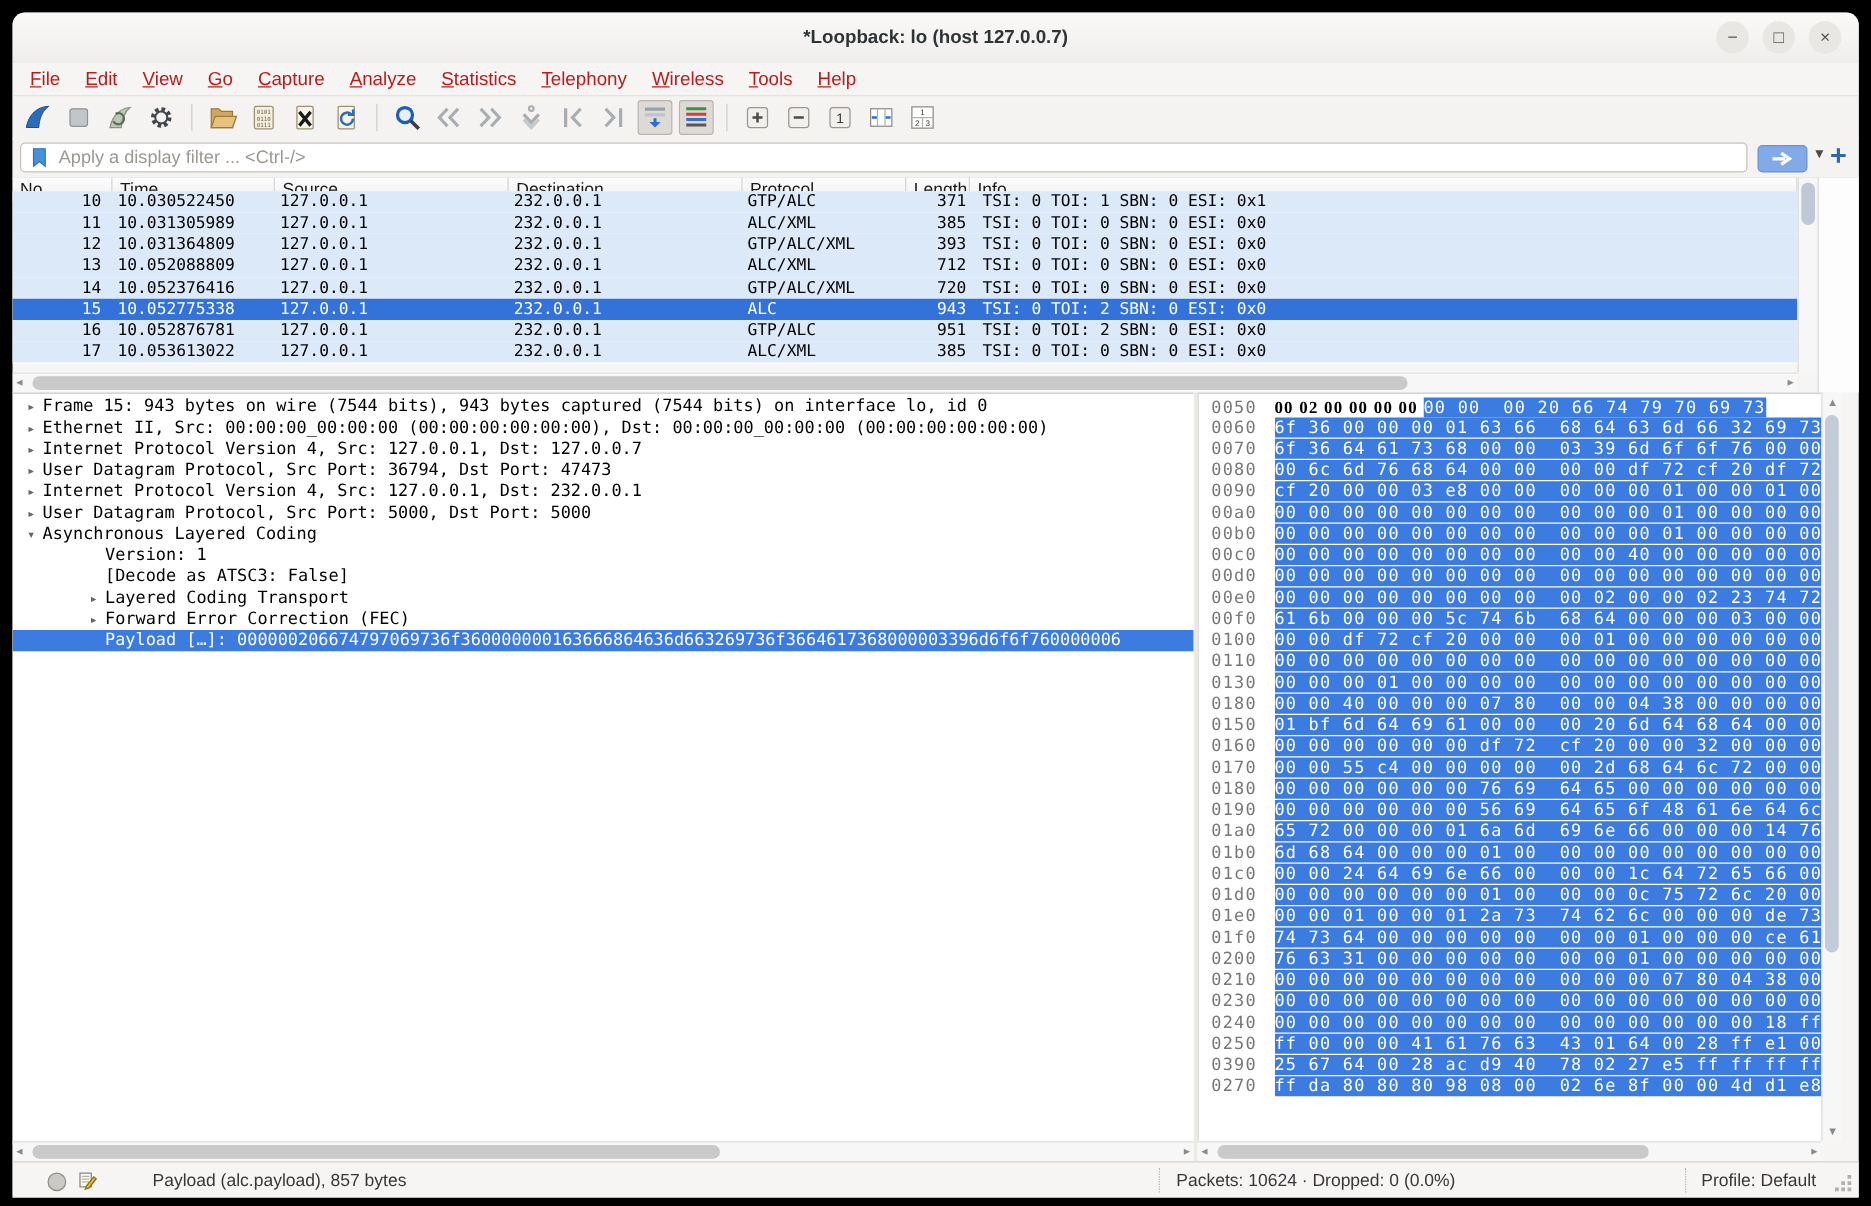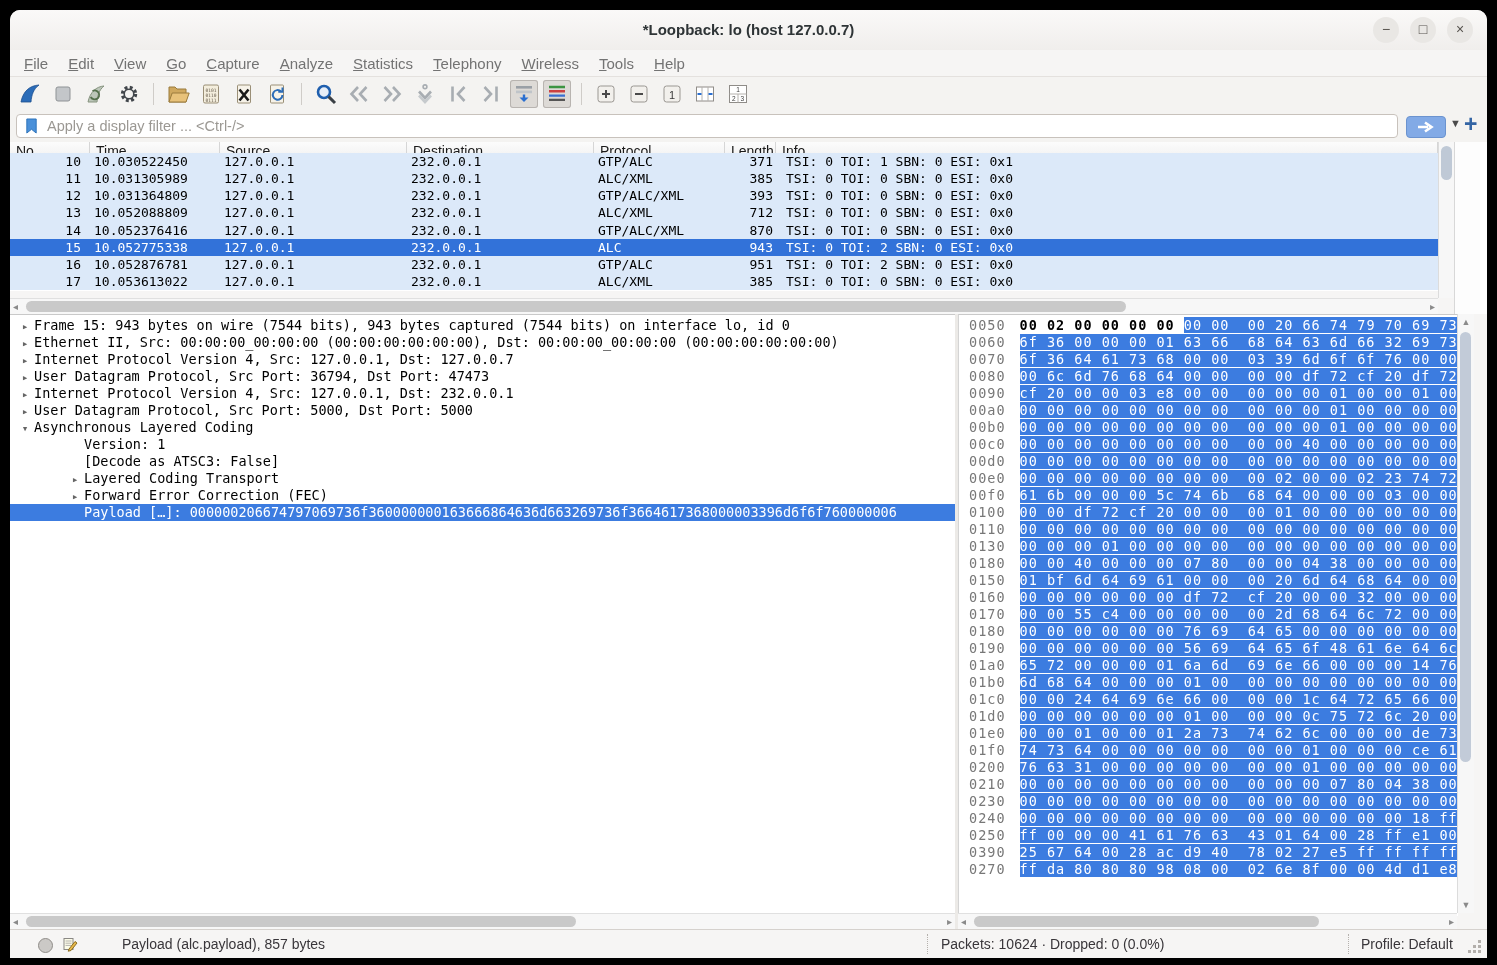--- a/index.html
+++ b/index.html
@@ -9,21 +9,21 @@
           border-radius:10px 10px 0 0;overflow:hidden;}
   
   .titlebar{position:absolute;left:0;top:0;width:100%;height:40px;
             background:linear-gradient(#faf9f8,#f0eeec);border-bottom:1px solid #d8d4d0;}
   .title{line-height:40px;text-align:center;font-weight:bold;font-size:15px;color:#2e3436;}
   .winbtns{position:absolute;right:14px;top:7px;display:flex;gap:11px;}
   .winbtn{width:26px;height:26px;border-radius:50%;background:#e9e7e4;color:#57534e;
           text-align:center;line-height:25px;font-size:14px;}
   
   .menubar{position:absolute;top:40px;left:0;right:0;height:26px;display:flex;align-items:center;
-           padding-left:4px;font-size:15px;color:#737373;background:#f6f5f4;}
+           padding-left:4px;font-size:15px;color:#b91c1c;background:#f6f5f4;}
   .menu-item{padding:0 10px;}
   
   .toolbar{position:absolute;top:66px;left:0;right:0;height:34px;background:#f4f3f1;
            border-top:1px solid #e4e1de;border-bottom:1px solid #d8d5d1;
            display:flex;align-items:center;padding-left:6px;gap:5px;}
   .tool-btn{width:28px;height:28px;display:flex;align-items:center;justify-content:center;border-radius:3px;}
   .tool-btn.active{background:#dddad6;box-shadow:inset 0 0 0 1px #b8b4b0;}
   .tool-sep{width:1px;height:22px;background:#cfccc8;margin:0 5px;}
   
   .filterbar{position:absolute;top:100px;left:0;right:0;height:32px;background:#f4f3f1;
@@ -71,21 +71,21 @@
   .det-row.sel{background:var(--selbytes,#3c7ce0);color:#fff;}
   .det-row.sel .det-arrow{color:#fff;}
   .splitter{position:absolute;left:945px;top:304px;width:3px;height:615px;background:#eceae7;}
   
   .hex{position:absolute;left:948px;top:304px;width:499px;height:599px;background:#fff;
        border-top:1px solid #c9c9c9;border-left:1px solid #d4d4d4;
        font-family:"DejaVu Sans Mono",monospace;font-size:13.5px;letter-spacing:1px;
        padding-top:2px;overflow:hidden;}
   .hex-row{height:17px;line-height:17px;white-space:pre;}
   .hex-off{color:#777;margin-left:10px;margin-right:14px;}
-  .hex-pre{color:#000;font-weight:bold;}
+  .hex-pre{color:#000;font-weight:bold;font-family:Liberation Serif, serif;}
   .hex-sel{background:var(--selbytes,#3c7ce0);color:#fff;}
   .hex-vsb{position:absolute;left:1447px;top:304px;width:16px;height:599px;background:#f7f7f7;
            border-left:1px solid #dcdcdc;}
   .hex-vsb .thumb{position:absolute;left:2px;top:18px;width:11px;height:430px;background:#c2cbd8;border-radius:6px;}
   .vsb-arrow{position:absolute;left:0;width:16px;text-align:center;font-size:9px;color:#8a8a8a;}
   
   .statusbar{position:absolute;left:0;top:919px;width:1477px;height:29px;background:#f6f5f4;
              border-top:1px solid #d5d1cd;font-size:14px;color:#39363a;}
   .st-circle{position:absolute;left:28px;top:8px;width:13px;height:13px;border-radius:50%;
              background:#cbc9c6;border:1px solid #908d89;}
@@ -330,21 +330,21 @@
         <span class="pc pc-protocol">ALC/XML</span>
         <span class="pc pc-length">712</span>
         <span class="pc pc-info">TSI: 0 TOI: 0 SBN: 0 ESI: 0x0</span>
       </div>
       <div class="prow">
         <span class="pc pc-no">14</span>
         <span class="pc pc-time">10.052376416</span>
         <span class="pc pc-source">127.0.0.1</span>
         <span class="pc pc-destination">232.0.0.1</span>
         <span class="pc pc-protocol">GTP/ALC/XML</span>
-        <span class="pc pc-length">870</span>
+        <span class="pc pc-length">720</span>
         <span class="pc pc-info">TSI: 0 TOI: 0 SBN: 0 ESI: 0x0</span>
       </div>
       <div class="prow sel">
         <span class="pc pc-no">15</span>
         <span class="pc pc-time">10.052775338</span>
         <span class="pc pc-source">127.0.0.1</span>
         <span class="pc pc-destination">232.0.0.1</span>
         <span class="pc pc-protocol">ALC</span>
         <span class="pc pc-length">943</span>
         <span class="pc pc-info">TSI: 0 TOI: 2 SBN: 0 ESI: 0x0</span>

